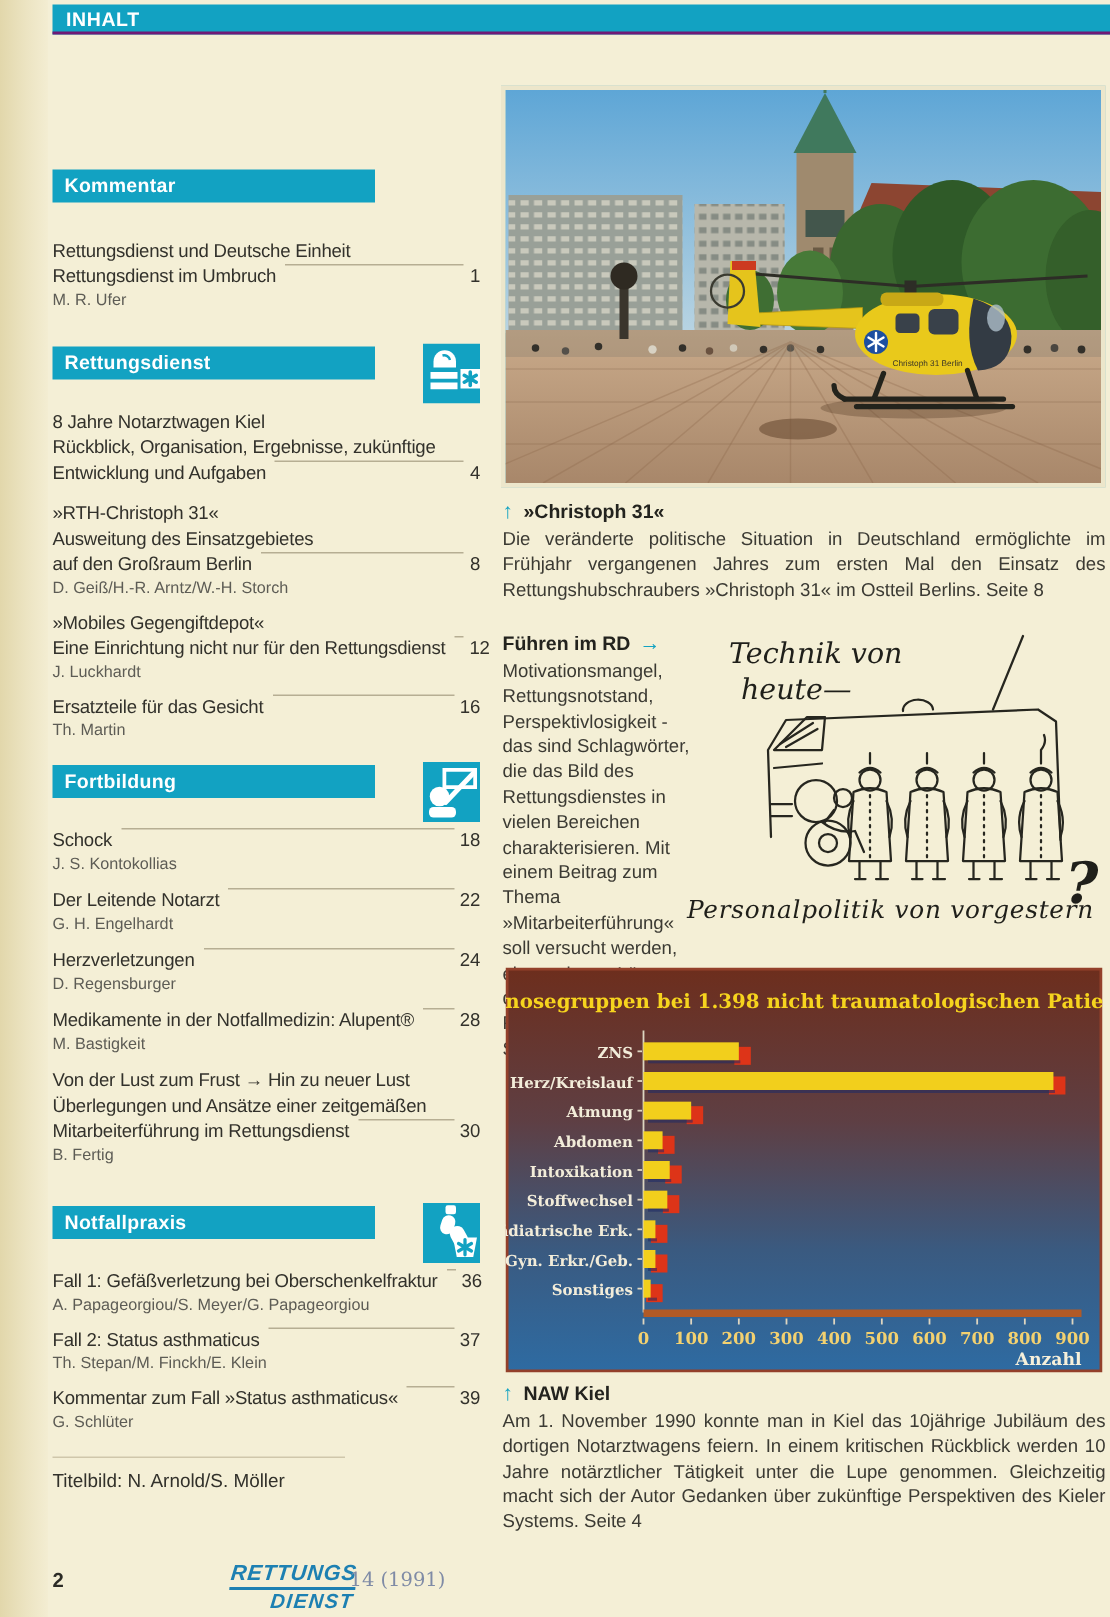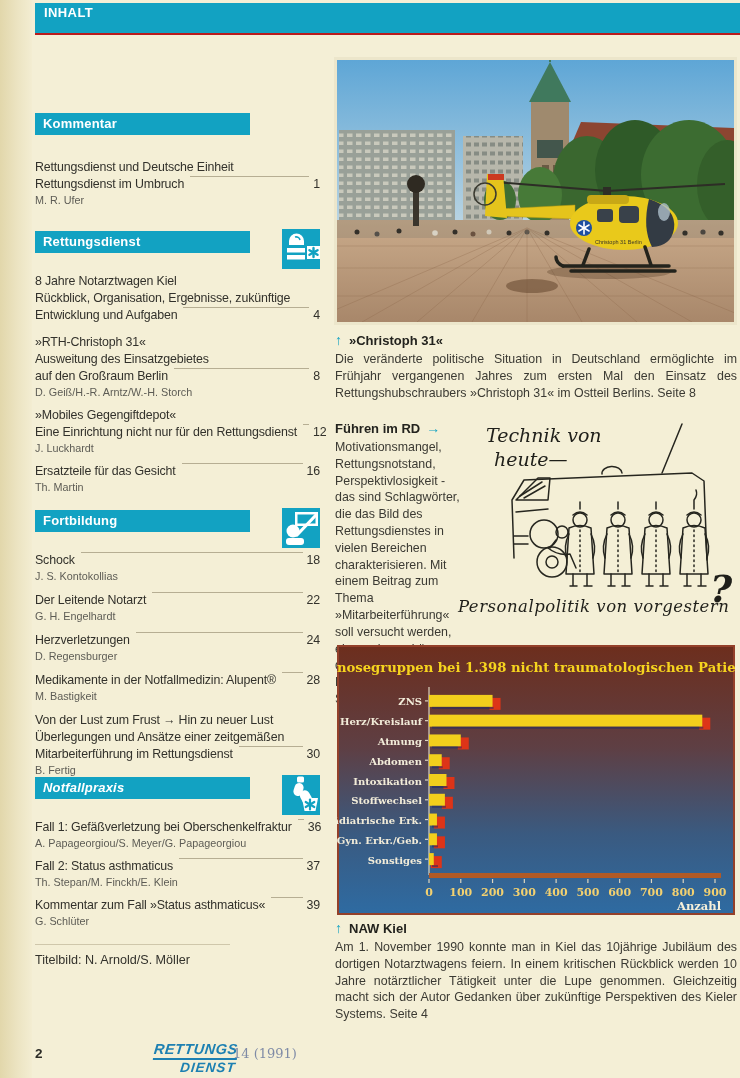--- a/index.html
+++ b/index.html
@@ -1,24 +1,24 @@
 <!DOCTYPE html>
 <html><head>
 <meta charset="utf-8">
 <style>
   html,body{margin:0;padding:0;}
   body{width:740px;height:1078px;position:relative;overflow:hidden;
        background:#f4efd6;font-family:"Liberation Sans",sans-serif;}
   .edge{position:absolute;left:0;top:0;width:32px;height:100%;
         background:linear-gradient(90deg,#e2d7ab,#ece4c2 55%,#f3edd2);}
   
-  .inhalt-bar{position:absolute;left:35px;right:0;top:3px;height:32px;
+  .inhalt-bar{position:absolute;left:35px;right:0;top:3px;height:20px;
       background:#12a2c2;color:#fff;font-weight:bold;font-size:13px;
       line-height:19px;padding-left:9px;letter-spacing:.4px;
-      border-bottom:2px solid #b91c1c;box-sizing:border-box;}
+      border-bottom:2px solid #701a75;box-sizing:border-box;}
   
   .toc{position:absolute;left:35px;top:113px;width:285px;}
   .secrow{display:flex;align-items:flex-start;}
   .secbar{background:#12a2c2;color:#fff;font-weight:bold;font-size:13px;
       height:22px;line-height:22px;padding-left:8px;width:215px;box-sizing:border-box;
       letter-spacing:.2px;}
   .secicon{margin-left:auto;margin-top:-2px;width:38px;height:40px;display:block;}
   .entry{margin-top:8px;}
   .tl{display:flex;align-items:flex-start;font-size:12.4px;line-height:17px;
       color:#32312b;letter-spacing:-0.15px;white-space:nowrap;}
@@ -196,21 +196,21 @@
         <span>Überlegungen und Ansätze einer zeitgemäßen</span>
       </div>
     <div class="tl">
       <span>Mitarbeiterführung im Rettungsdienst</span>
       <span class="leader"></span>
       <span class="pg">30</span>
     </div>
     <div class="author">B. Fertig</div>
   </div>
 
-  <div class="secrow" style="font-style:italic;">
+  <div class="secrow" style="margin-top:27px;">
     <div class="secbar">Notfallpraxis</div>
     <svg class="secicon" viewBox="0 0 38 40">
       <rect width="38" height="40" fill="#12a2c2"></rect>
       <rect x="15" y="1.5" width="7" height="6" rx="1.5" fill="#fff"></rect>
       <rect x="12" y="8" width="9" height="13" rx="4.5" fill="#fff" transform="rotate(18 16.5 14.5)"></rect>
       <rect x="19" y="15" width="10" height="15" rx="5" fill="#fff" transform="rotate(-28 24 22.5)"></rect>
       <path d="M20,23 h16 l-2.5,13 h-11 z" fill="#fff"></path>
       <g stroke="#12a2c2" stroke-width="2.2" stroke-linecap="round">
         <line x1="28" y1="24.5" x2="28" y2="34.5"></line>
         <line x1="23.7" y1="27" x2="32.3" y2="32"></line>

